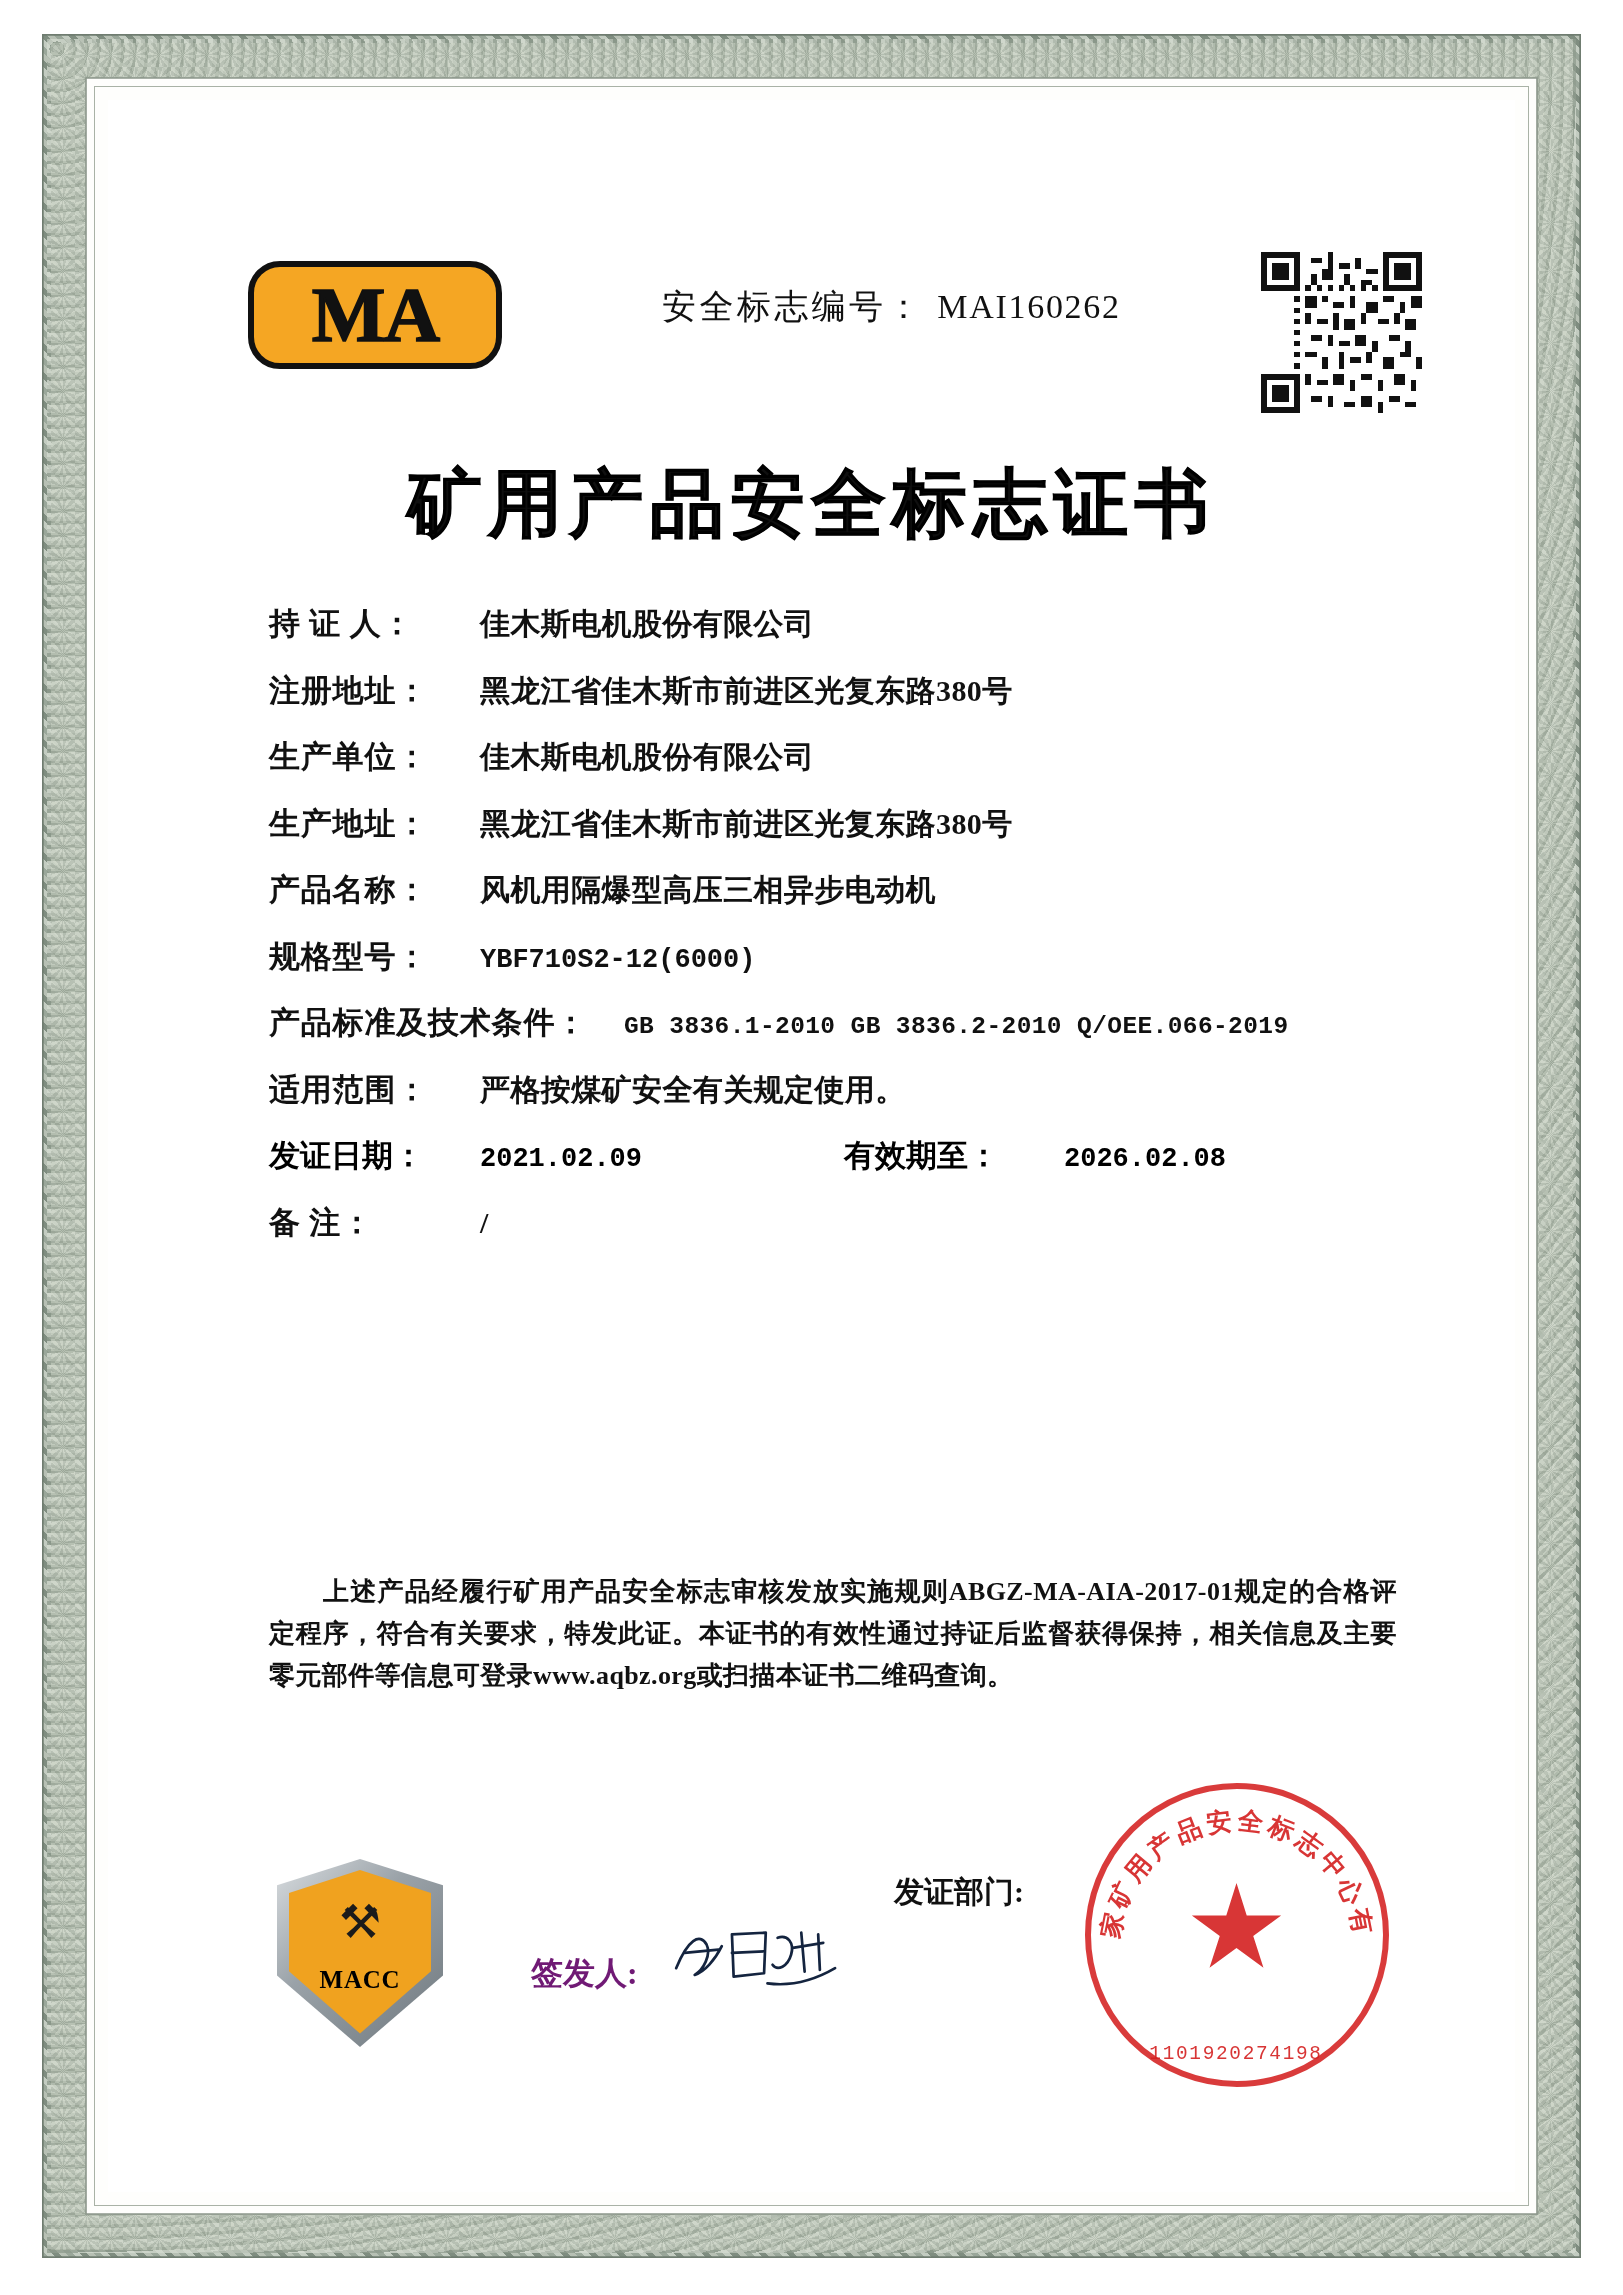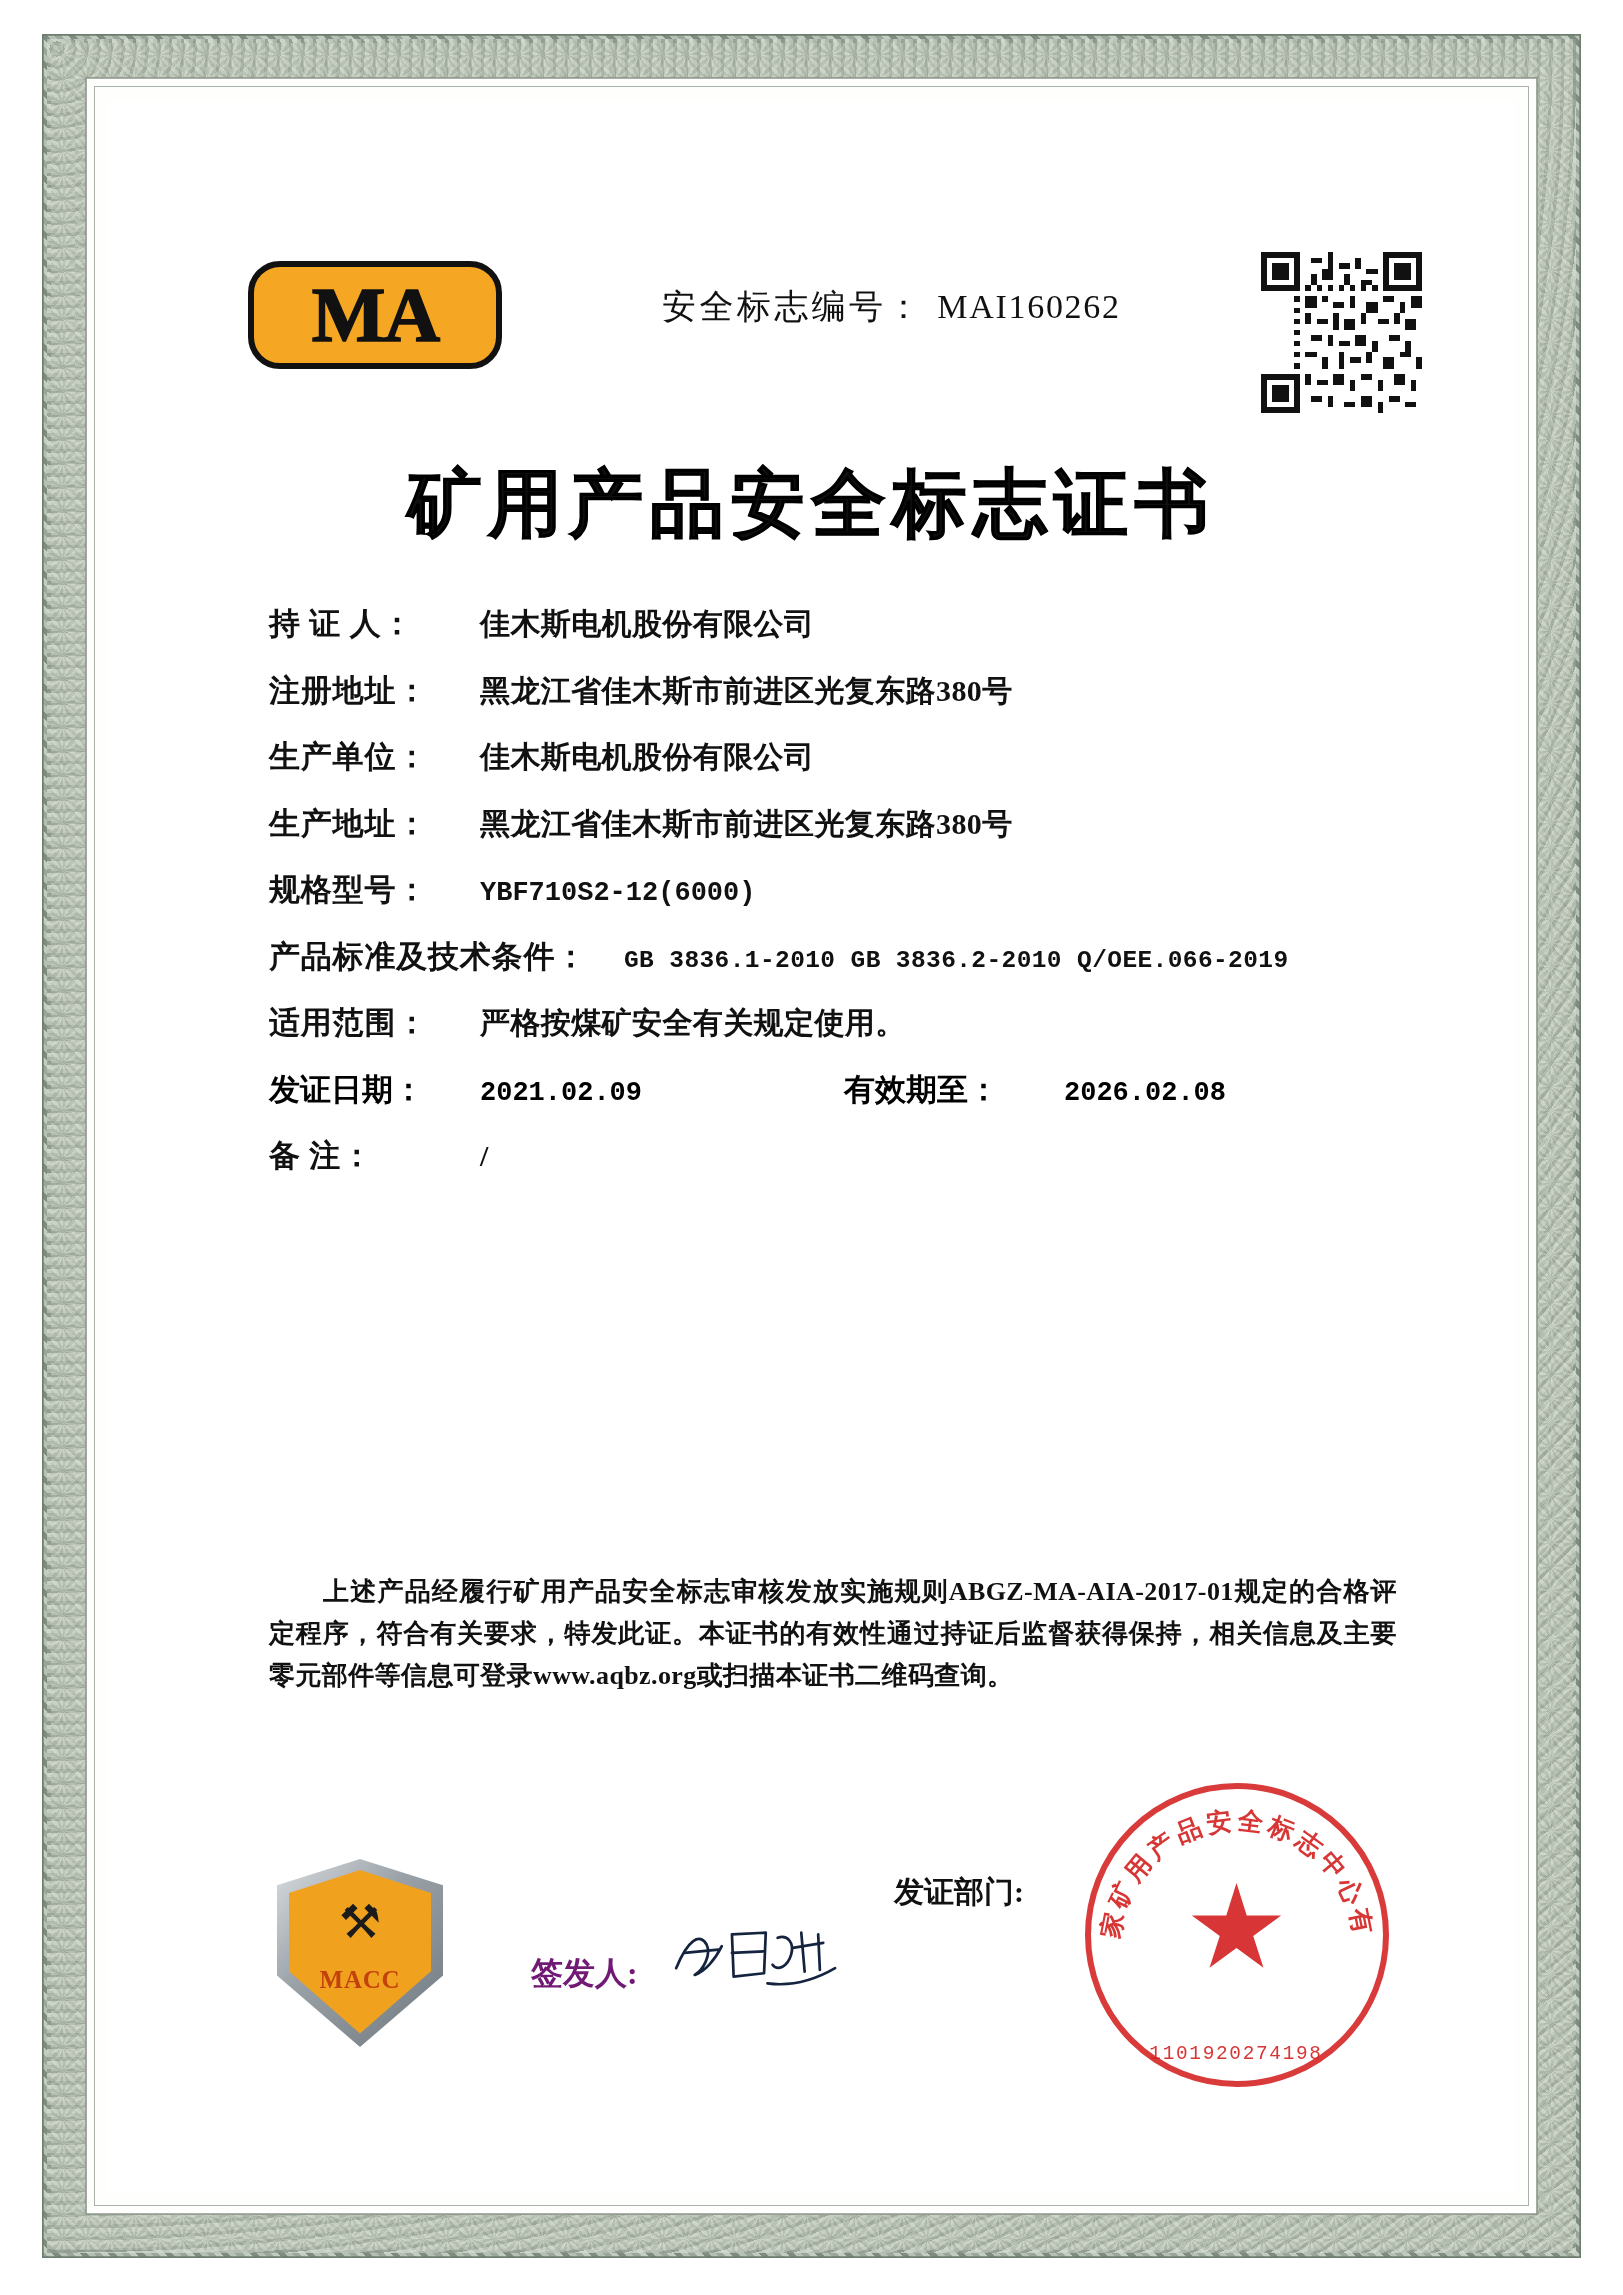--- a/index.html
+++ b/index.html
@@ -255,21 +255,21 @@
     line-height: 1;
   }
   .shield-text {
     position: absolute;
     left: 0; right: 0;
     top: 107px;
     text-align: center;
     font-family: "Liberation Serif", serif;
     font-weight: bold;
     font-size: 25px;
-    color: #c2410c;
+    color: #000000;
     letter-spacing: 0.8px;
   }
 
   .sign-label {
     position: absolute;
     left: 423px;
     top: 1852px;
     font-family: "Liberation Serif", serif;
     font-weight: bold;
     font-size: 32px;
@@ -476,20 +476,24 @@
       <div class="row">
         <div class="lbl">生产单位：</div>
         <div class="val">佳木斯电机股份有限公司</div>
       </div>
 
       <div class="row">
         <div class="lbl">生产地址：</div>
         <div class="val">黑龙江省佳木斯市前进区光复东路380号</div>
       </div>
 
+      <div class="row">
+        <div class="lbl">产品名称：</div>
+        <div class="val">风机用隔爆型高压三相异步电动机</div>
+      </div>
 
       <div class="row">
         <div class="lbl">规格型号：</div>
         <div class="val mono">YBF710S2-12(6000)</div>
       </div>
 
       <div class="row">
         <div class="lbl wide">产品标准及技术条件：</div>
         <div class="val std">GB 3836.1-2010  GB 3836.2-2010  Q/OEE.066-2019</div>
       </div>

